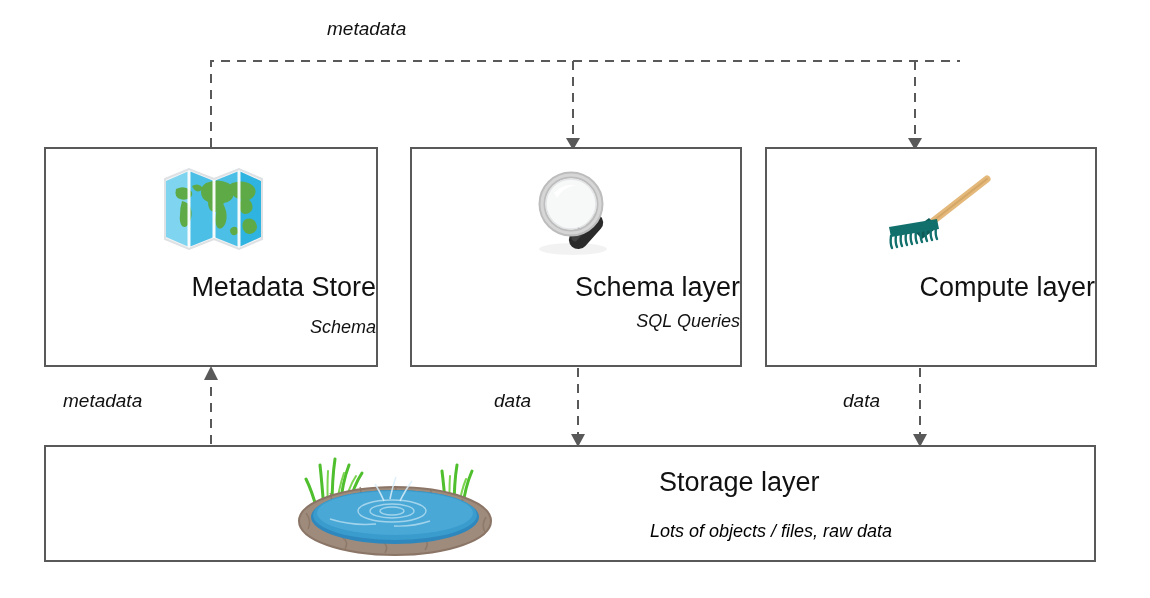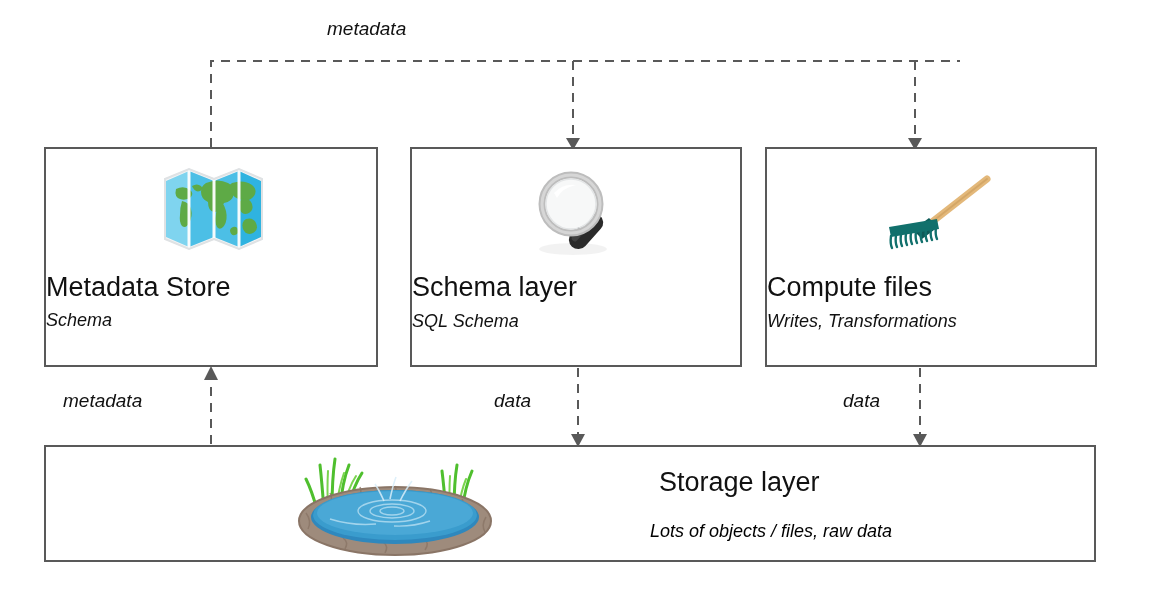--- a/index.html
+++ b/index.html
@@ -22,21 +22,21 @@
   .box {
     position: absolute;
     box-sizing: border-box;
     border: 2px solid #595959;
     background: #ffffff;
   }
   .box-inner {
     position: absolute;
     left: 0;
     right: 0;
-    text-align: left;
+    text-align: right;
   }
   .box-title {
     font-size: 27px;
     color: #111111;
     line-height: 1.1;
     white-space: nowrap;
   }
   .box-sub {
     font-size: 18px;
     font-style: italic;
@@ -167,21 +167,21 @@
         <g stroke="#ffffff" stroke-width="3" fill="none" opacity="0.95">
           <path d="M27,3 L27,81"></path>
           <path d="M52,13 L52,71"></path>
           <path d="M77,3 L77,81"></path>
         </g>
         <path d="M3,12 L27,2 L52,12 L77,2 L100,12 L100,72 L77,82 L52,72 L27,82 L3,72 Z" fill="none" stroke="#dfe2e4" stroke-width="2"></path>
       </svg>
     </span>
 
     <div class="box-inner box-title" style="top:124px;">Metadata Store</div>
-    <div class="box-inner box-sub" style="top:162px;">Schema</div>
+    <div class="box-inner box-sub" style="top:169px;">Schema</div>
   </div>
 
   <div class="box" style="left:410px; top:147px; width:332px; height:220px;">
 
     <span class="icon-wrap" style="left:119px; top:22px;">
       <svg width="96" height="88" viewBox="0 0 96 88" xmlns="http://www.w3.org/2000/svg">
         <ellipse cx="42" cy="78" rx="34" ry="6" fill="#000000" opacity="0.05"></ellipse>
 
         <g transform="rotate(42 58 56)">
           <rect x="49" y="40" width="19" height="42" rx="9.5" fill="#2b2b2b"></rect>
@@ -191,21 +191,21 @@
         <circle cx="40" cy="33" r="29" fill="none" stroke="#bdbdbd" stroke-width="7"></circle>
         <circle cx="40" cy="33" r="29" fill="none" stroke="#d6d6d6" stroke-width="3"></circle>
 
         <circle cx="40" cy="33" r="25" fill="#f7f8f8"></circle>
         <circle cx="40" cy="33" r="25" fill="none" stroke="#e3e5e6" stroke-width="1.5"></circle>
         <path d="M23,22 q9,-10 22,-8 q-14,3 -19,13 Z" fill="#ffffff" opacity="0.9"></path>
       </svg>
     </span>
 
     <div class="box-inner box-title" style="top:124px;">Schema layer</div>
-    <div class="box-inner box-sub" style="top:163px;">SQL Schema</div>
+    <div class="box-inner box-sub" style="top:163px;">SQL Queries</div>
   </div>
 
   <div class="box" style="left:765px; top:147px; width:332px; height:220px;">
 
     <span class="icon-wrap" style="left:120px; top:26px;">
       <svg width="112" height="82" viewBox="0 0 112 82" xmlns="http://www.w3.org/2000/svg">
 
         <line x1="36" y1="54" x2="100" y2="4" stroke="#e3b87a" stroke-width="7" stroke-linecap="round"></line>
         <line x1="36" y1="54" x2="100" y2="4" stroke="#c99a58" stroke-width="2" stroke-linecap="round" opacity="0.55"></line>
 
@@ -221,22 +221,21 @@
           <path d="M24,57 q-1,8 1,12"></path>
           <path d="M29,56 q-1,8 1,12"></path>
           <path d="M34,55 q-1,8 1,12"></path>
           <path d="M39,54 q-1,8 1,12"></path>
           <path d="M44,53 q-1,8 1,12"></path>
           <path d="M49,52 q-1,8 1,12"></path>
         </g>
       </svg>
     </span>
 
-    <div class="box-inner box-title" style="top:124px;">Compute files</div>
-    <div class="box-inner box-sub" style="top:163px;">Writes, Transformations</div>
+    <div class="box-inner box-title" style="top:124px;">Compute layer</div>
   </div>
 
   <div class="box" style="left:44px; top:445px; width:1052px; height:117px;">
 
     <span class="icon-wrap" style="left:244px; top:2px;">
       <svg width="210" height="112" viewBox="0 0 210 112" xmlns="http://www.w3.org/2000/svg">
 
         <g stroke="#4fbf2e" stroke-width="3" fill="none" stroke-linecap="round">
           <path d="M34,62 q-2,-28 -4,-46"></path>
           <path d="M42,60 q0,-30 3,-50"></path>

